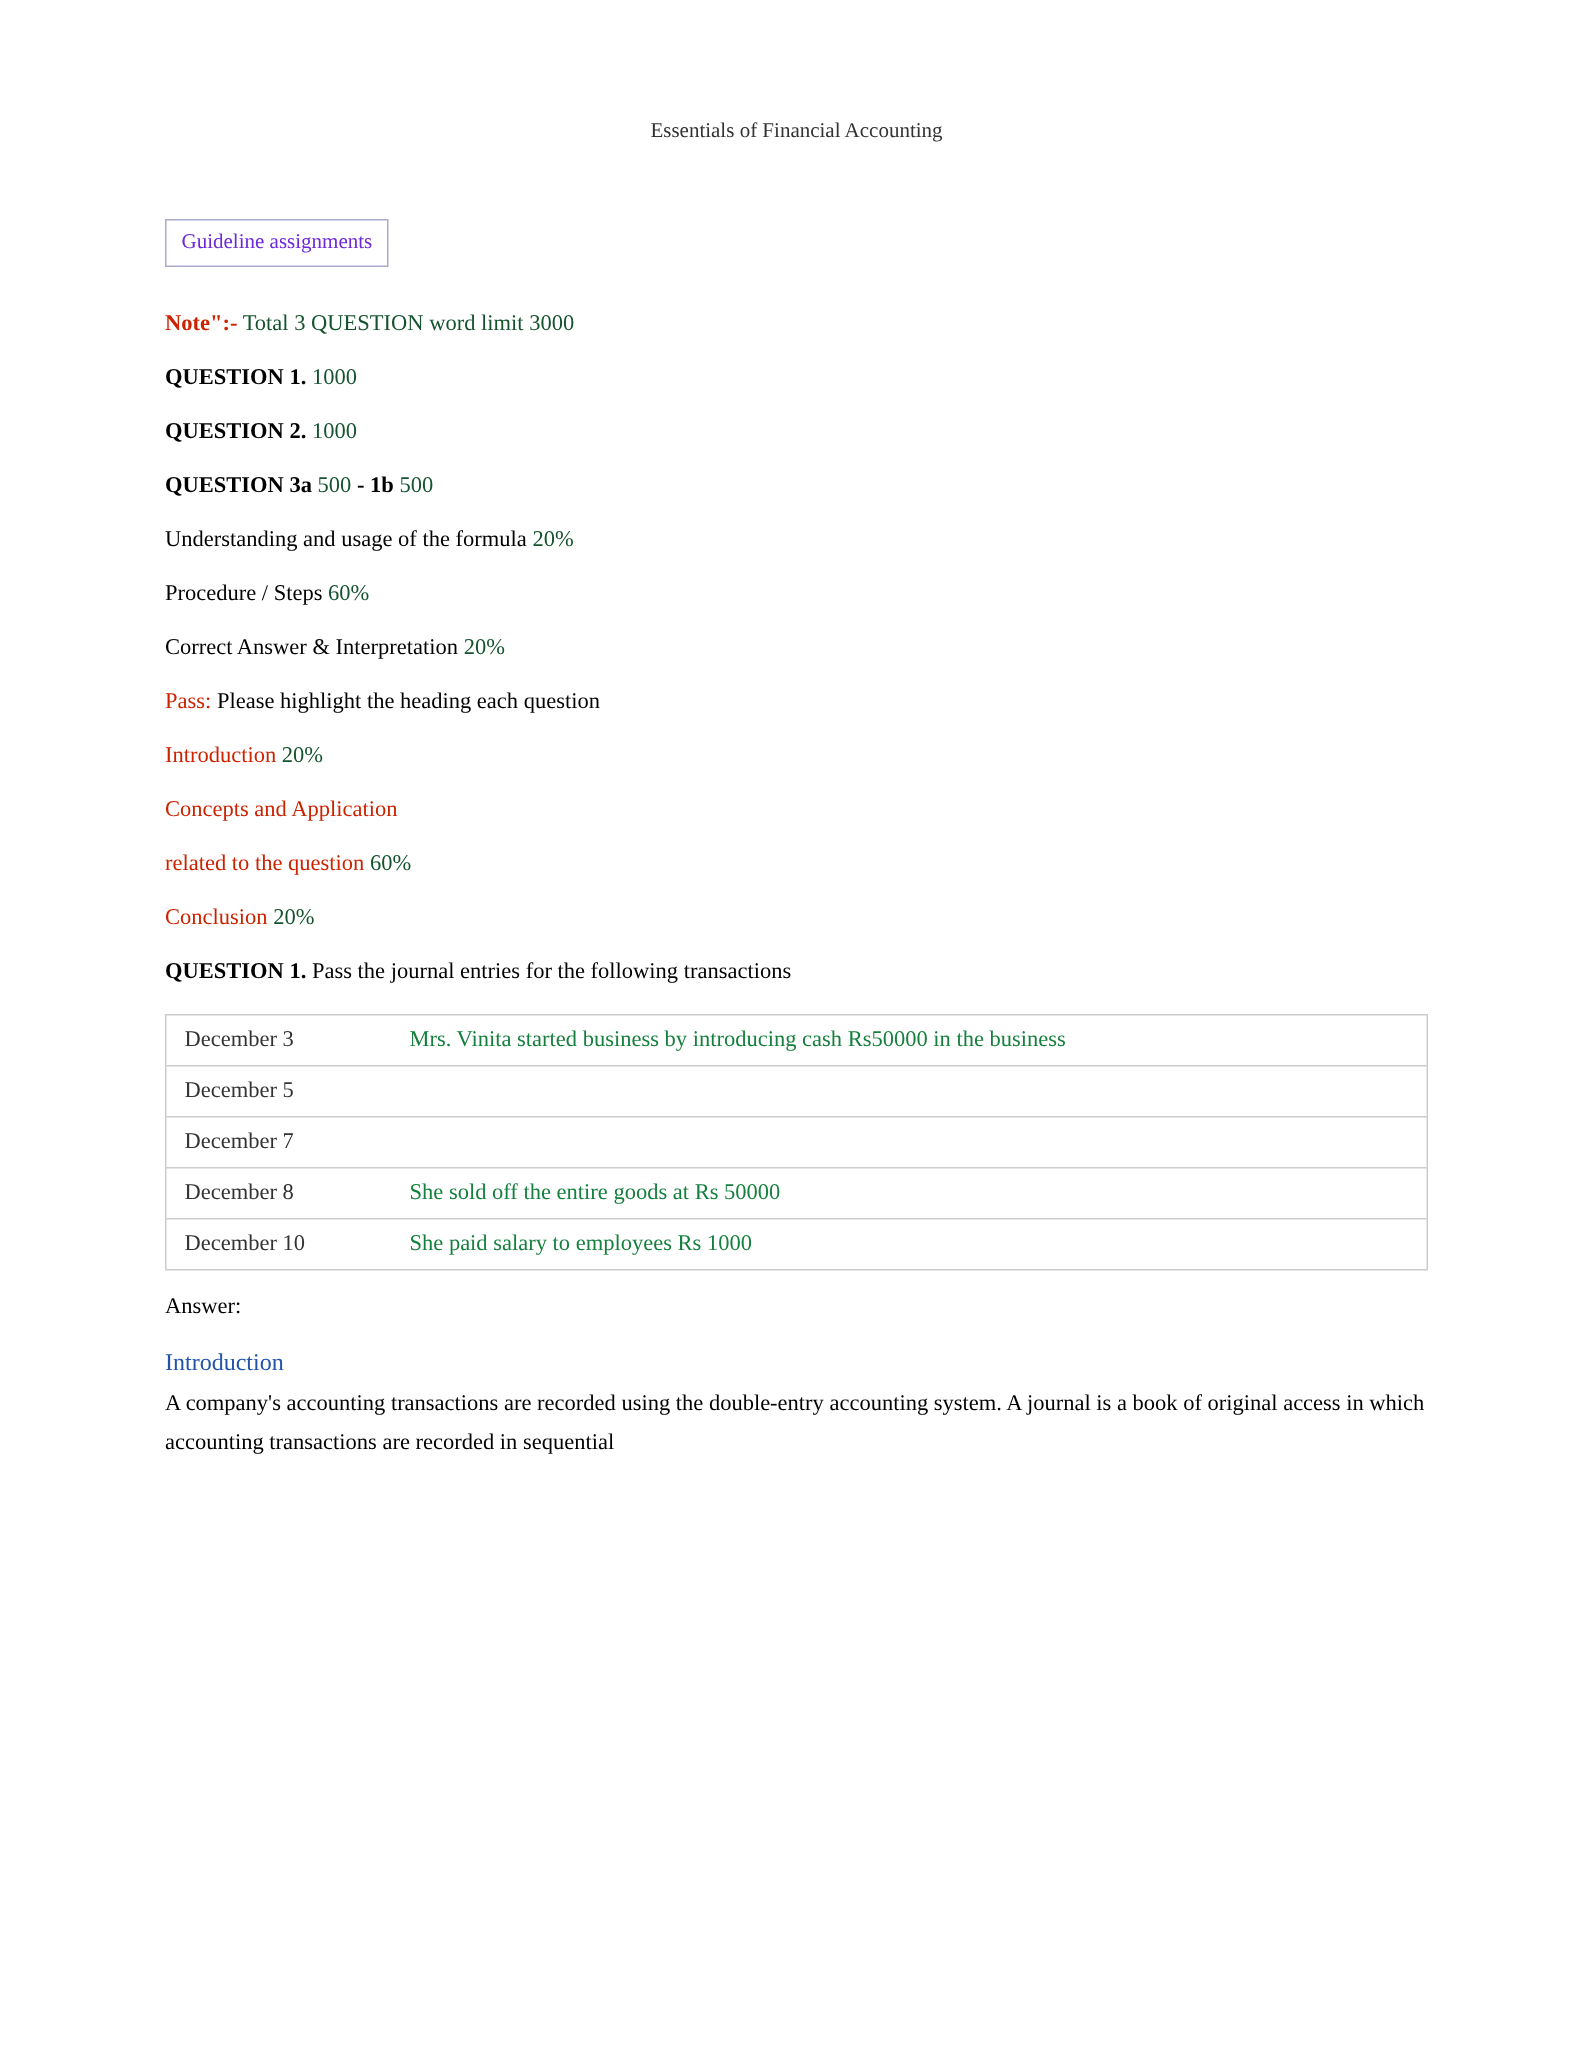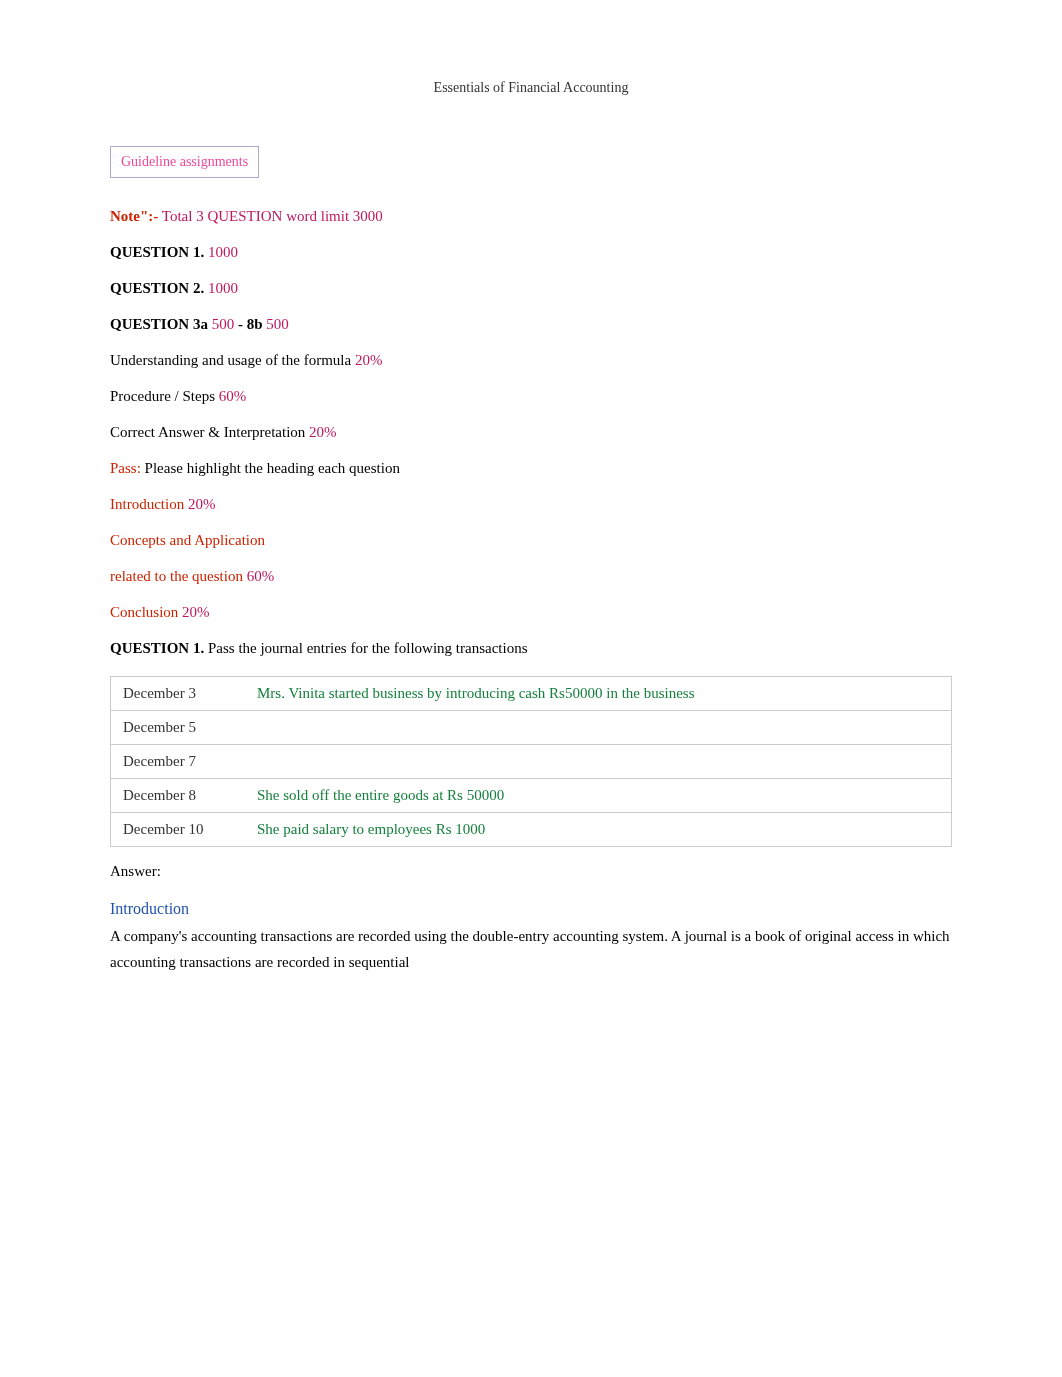--- a/index.html
+++ b/index.html
@@ -23,36 +23,36 @@
       margin-bottom: 50px;
       font-size: 14px;
       color: #333;
     }
 
     .guideline-box {
       border: 1px solid #aaaacc;
       display: inline-block;
       padding: 4px 10px;
       margin-bottom: 14px;
-      color: #ec4899;
+      color: #6d28d9;
       font-size: 14px;
     }
 
     .section-line {
       margin-bottom: 12px;
       line-height: 1.6;
       font-size: 15px;
     }
 
     .red {
       color: #cc2200;
     }
 
     .blue {
-      color: #be185d;
+      color: #14532d;
     }
 
     .bold {
       font-weight: bold;
     }
 
     .note-red {
       color: #cc2200;
     }
 
@@ -66,21 +66,21 @@
     .table-container {
       border: 1px solid #cccccc;
       margin: 16px 0;
       width: 100%;
     }
 
     .table-row {
       display: flex;
       border-bottom: 1px solid #cccccc;
       padding: 8px 12px;
-      gap: 4px;
+      gap: 20px;
     }
 
     .table-row:last-child {
       border-bottom: none;
     }
 
     .cell-date {
       width: 130px;
       flex-shrink: 0;
       color: #333;
@@ -132,21 +132,21 @@
 <div class="section-line">
   <span class="bold">QUESTION 2.</span>
   <span> </span>
   <span class="blue">1000</span>
 </div>
 
 <div class="section-line">
   <span class="bold">QUESTION 3a</span>
   <span>  </span>
   <span class="blue">500</span>
-  <span class="bold">- 8b</span>
+  <span class="bold">- 1b</span>
   <span> </span>
   <span class="blue">500</span>
 </div>
 
 <div class="section-line">
   <span>Understanding and usage of the formula</span>
   <span>   </span>
   <span class="blue">20%</span>
 </div>
 

